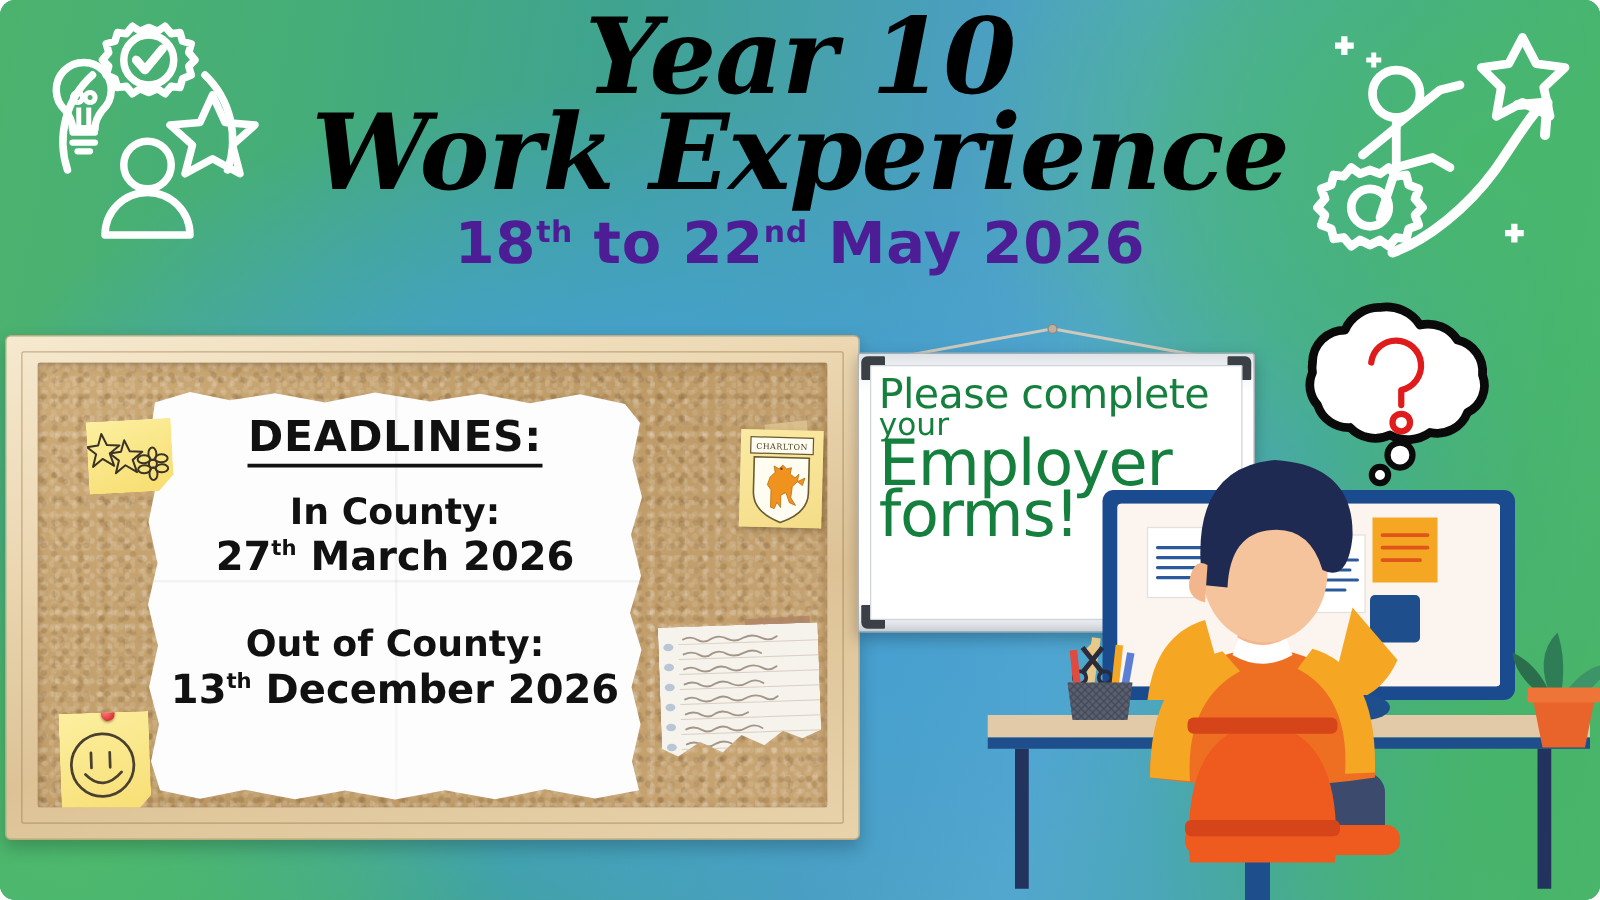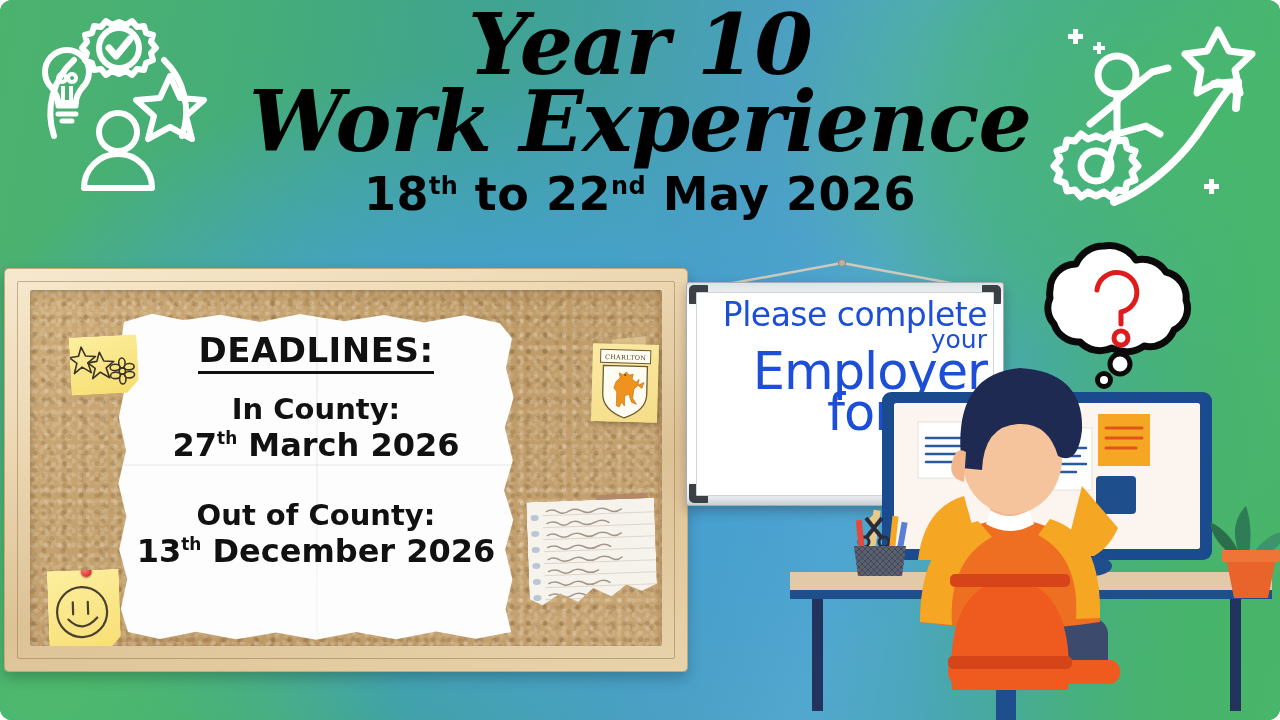--- a/index.html
+++ b/index.html
@@ -41,21 +41,21 @@
     font-family:"DejaVu Serif", serif;
     font-weight:bold;font-style:italic;
     color:#000;
     line-height:.92;
     letter-spacing:-1px;
   }
   #title .l1{display:block;font-size:84px;padding-top:6px;}
   #title .l2{display:block;font-size:84px;font-style:italic;}
   #subtitle{
     font-family:"DejaVu Sans", sans-serif;
-    font-weight:bold;font-size:46px;color:#000000;margin-top:6px;
+    font-weight:bold;font-size:46px;color:#4c1d95;margin-top:6px;
     letter-spacing:.5px;
   }
   #subtitle sup{font-size:.52em;vertical-align:super;font-weight:bold;}
 
   
   .decor{position:absolute;z-index:25;}
   #decor-left{left:14px;top:8px;width:210px;height:190px;}
   #decor-right{left:1046px;top:6px;width:224px;height:212px;}
 
   
@@ -199,21 +199,21 @@
   .wb-corner{
     position:absolute;width:19px;height:19px;background:#3b4046;
     border-radius:4px;
   }
   .wb-c-tl{left:2px;top:2px;border-radius:5px 1px 6px 1px;}
   .wb-c-tr{right:2px;top:2px;border-radius:1px 5px 1px 6px;}
   .wb-c-bl{left:2px;bottom:2px;border-radius:1px 6px 1px 5px;}
   .wb-c-br{right:2px;bottom:2px;border-radius:6px 1px 5px 1px;}
   #wb-text{
     position:absolute;left:6px;top:6px;right:6px;
-    text-align:right;color:#1d4ed8;
+    text-align:left;color:#15803d;
     font-family:"DejaVu Sans", sans-serif;font-weight:normal;
     line-height:.95;
   }
   #wb-l1{font-size:33px;letter-spacing:-.5px;}
   #wb-l2{font-size:25px;margin-top:-2px;}
   #wb-l3{font-size:51px;letter-spacing:-1px;margin-top:-4px;}
   #wb-l4{font-size:51px;letter-spacing:-1px;margin-top:-8px;}
 
   
   #thought{position:absolute;left:1002px;top:238px;width:236px;height:160px;z-index:26;}

